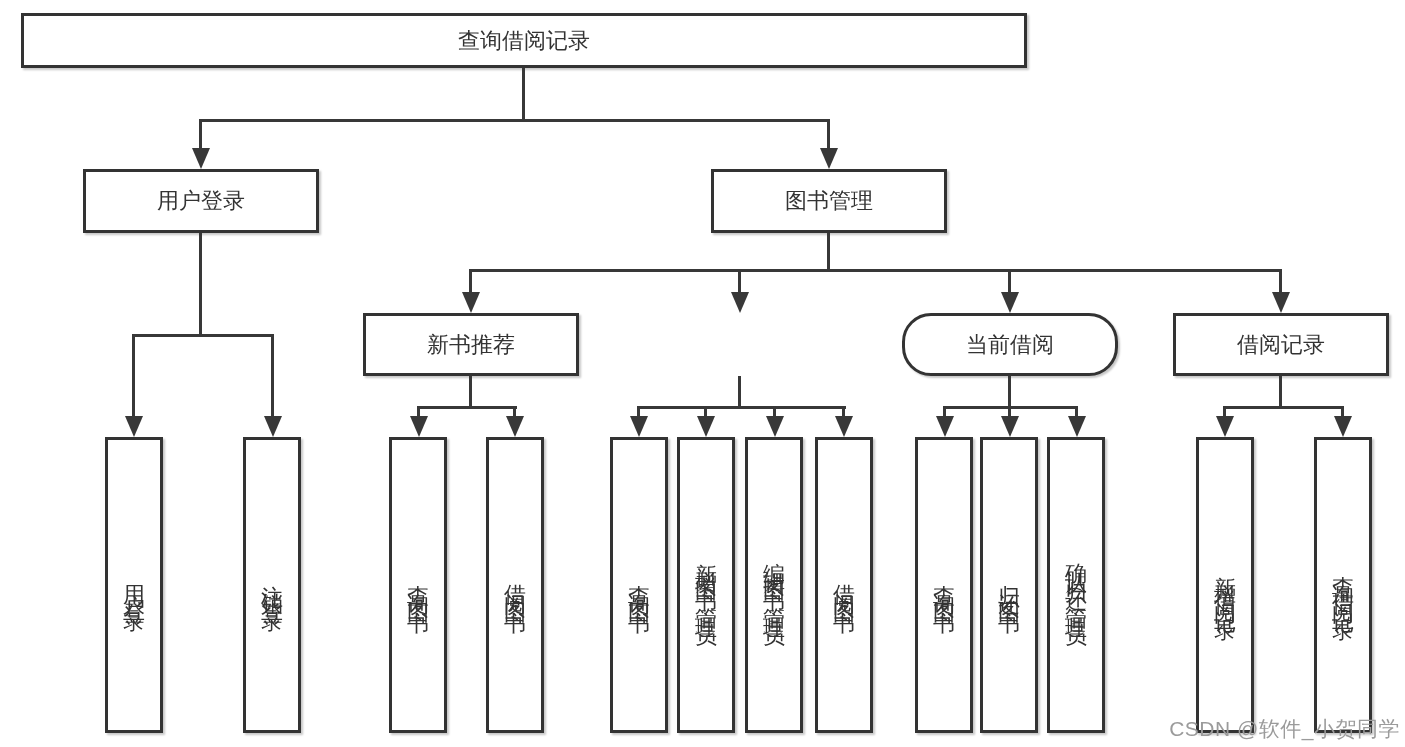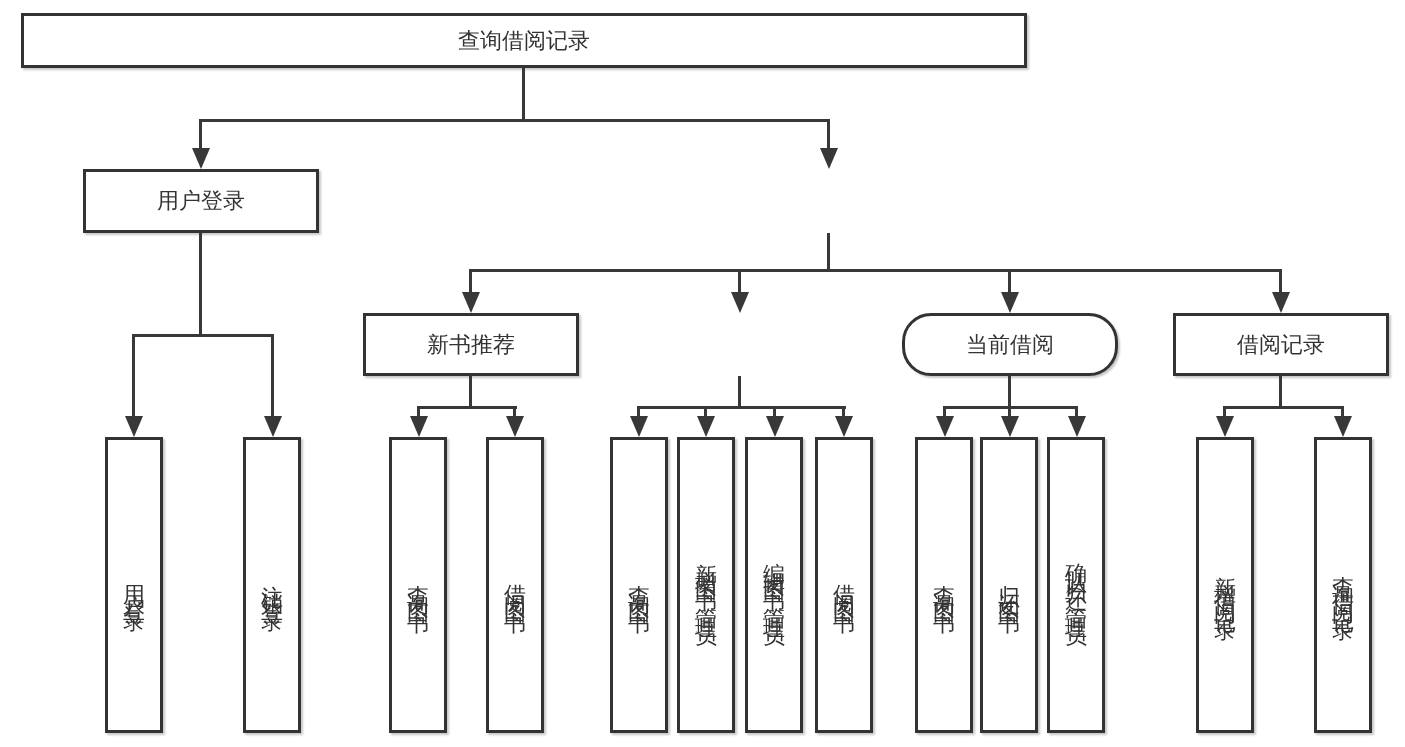--- a/index.html
+++ b/index.html
@@ -34,20 +34,21 @@
   }
 </style>
 </head>
 <body>
 
 <div class="canvas">
 
   <div class="hbox" style="left:21px;top:13px;width:1006px;height:55px;">查询借阅记录</div>
 
   <div class="hbox" style="left:83px;top:169px;width:236px;height:64px;">用户登录</div>
+  <div class="hbox" style="left:711px;top:169px;width:236px;height:64px;">图书管理</div>
 
   <div class="hbox" style="left:363px;top:313px;width:216px;height:63px;">新书推荐</div>
   <div class="hbox" style="left:902px;top:313px;width:216px;height:63px;border-radius:29px;">当前借阅</div>
   <div class="hbox" style="left:1173px;top:313px;width:216px;height:63px;">借阅记录</div>
 
   <div class="vbox" style="left:105px;top:437px;width:58px;height:296px;">
       <span>用户登录</span>
     </div>
   <div class="vbox" style="left:243px;top:437px;width:58px;height:296px;">
       <span>注销登录</span>
@@ -156,13 +157,14 @@
 
   <div>
     <div class="vl" style="left:1279px;top:376px;height:33px;"></div>
     <div class="hl" style="left:1223px;top:406px;width:121px;"></div>
     <div class="vl" style="left:1223px;top:406px;height:11px;"></div>
     <div class="arrow" style="left:1216px;top:416px;"></div>
     <div class="vl" style="left:1341px;top:406px;height:11px;"></div>
     <div class="arrow" style="left:1334px;top:416px;"></div>
   </div>
 
+  <div class="watermark" style="right:5px;top:715px;">CSDN @软件_小贺同学</div>
 </div>
 
 </body></html>

